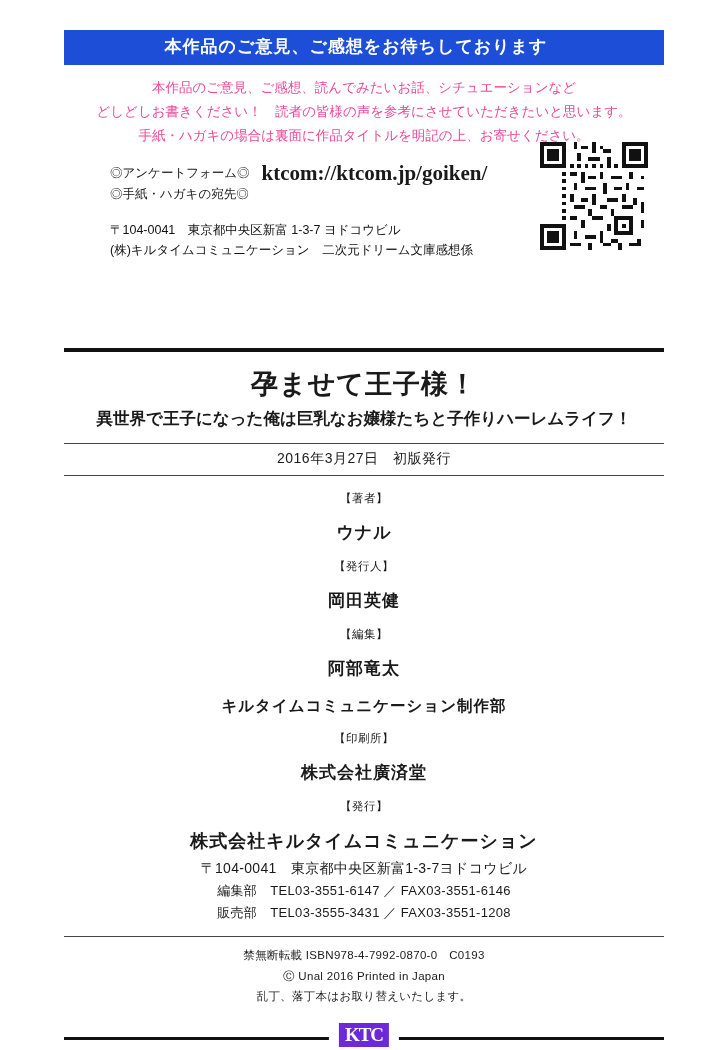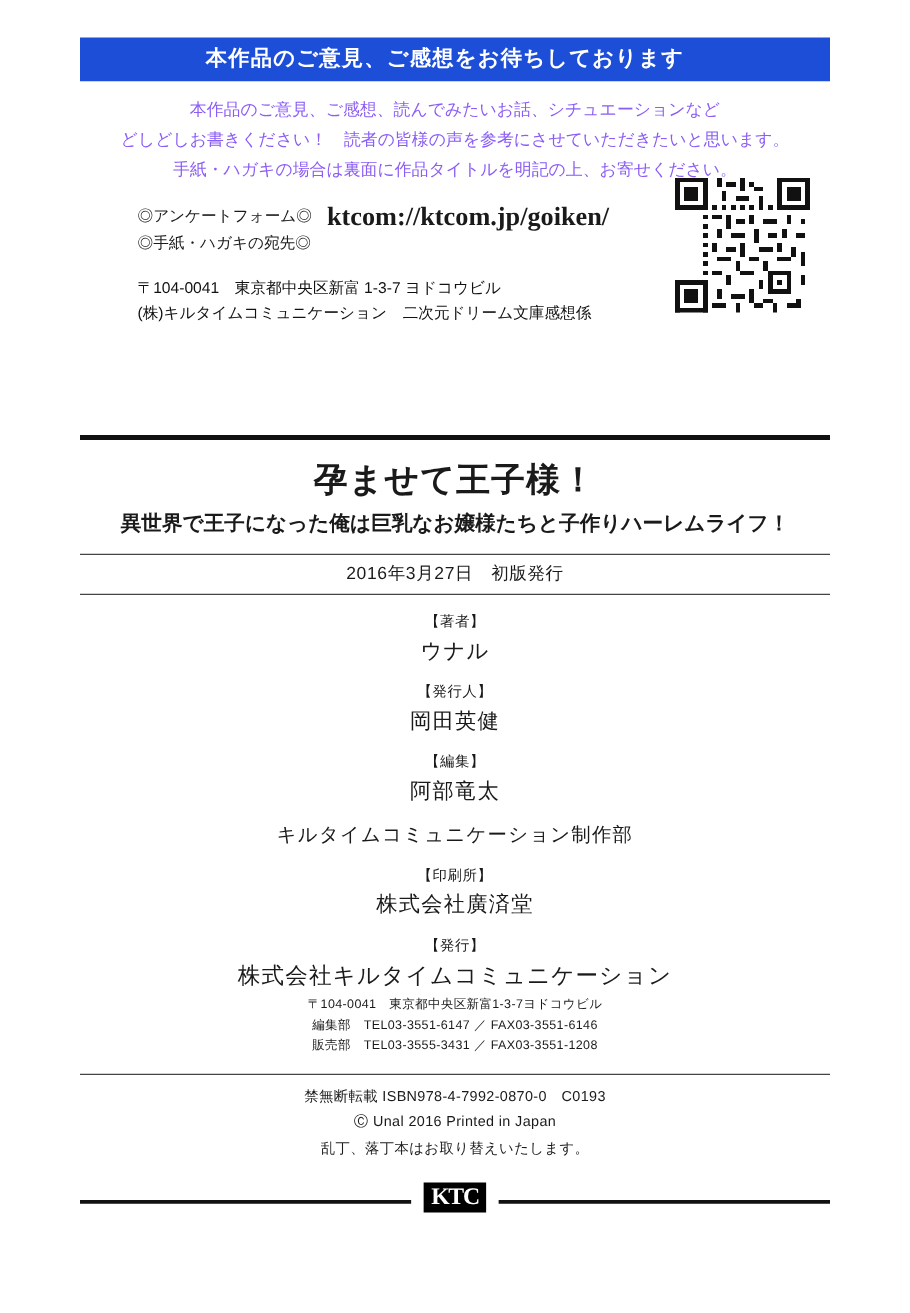--- a/index.html
+++ b/index.html
@@ -36,21 +36,21 @@
     font-weight: bold;
     letter-spacing: 1px;
     padding: 7px 16px 8px 0;
     line-height: 1.2;
   }
   .feedback-body {
     margin-top: 11px;
     text-align: center;
     font-size: 13.5px;
     line-height: 1.75;
-    color: #8b5cf6;
+    color: #ec4899;
   }
   .feedback-body .ln {
     display: block;
     white-space: nowrap;
   }
 
   .contact-rows {
     margin-top: 14px;
     position: relative;
     padding-left: 46px;
@@ -143,39 +143,39 @@
   .staff-block {
     margin-bottom: 13px;
   }
   .staff-role {
     font-size: 11.5px;
     letter-spacing: 0.5px;
     line-height: 1.5;
   }
   .staff-name {
     font-size: 17px;
-    font-weight: normal;
+    font-weight: bold;
     letter-spacing: 1px;
-    margin-top: 2px;
+    margin-top: 14px;
     line-height: 1.4;
   }
   .staff-name.sm {
     font-size: 15.5px;
   }
   .staff-name.pub {
     font-size: 18px;
   }
   .pub-addr {
-    font-size: 10px;
+    font-size: 14px;
     line-height: 1.65;
     margin-top: 3px;
     letter-spacing: 0.3px;
   }
   .pub-tel-row {
-    font-size: 10px;
+    font-size: 13px;
     line-height: 1.65;
     letter-spacing: 0.3px;
   }
 
   .legal {
     margin-top: 8px;
     font-size: 11.5px;
     line-height: 1.8;
     letter-spacing: 0.3px;
   }
@@ -197,21 +197,21 @@
     top: 2px;
     transform: translateX(-50%);
     background: #ffffff;
     padding: 0 10px;
   }
   .logo-mark {
     font-family: "Liberation Serif", serif;
     font-weight: bold;
     font-size: 19px;
     letter-spacing: -1px;
-    background: #000000;
+    background: #6d28d9;
     color: #fff;
     padding: 2px 6px 3px 6px;
     display: inline-block;
     line-height: 1;
   }
 </style>
 </head>
 <body>
 
 <div class="page">

